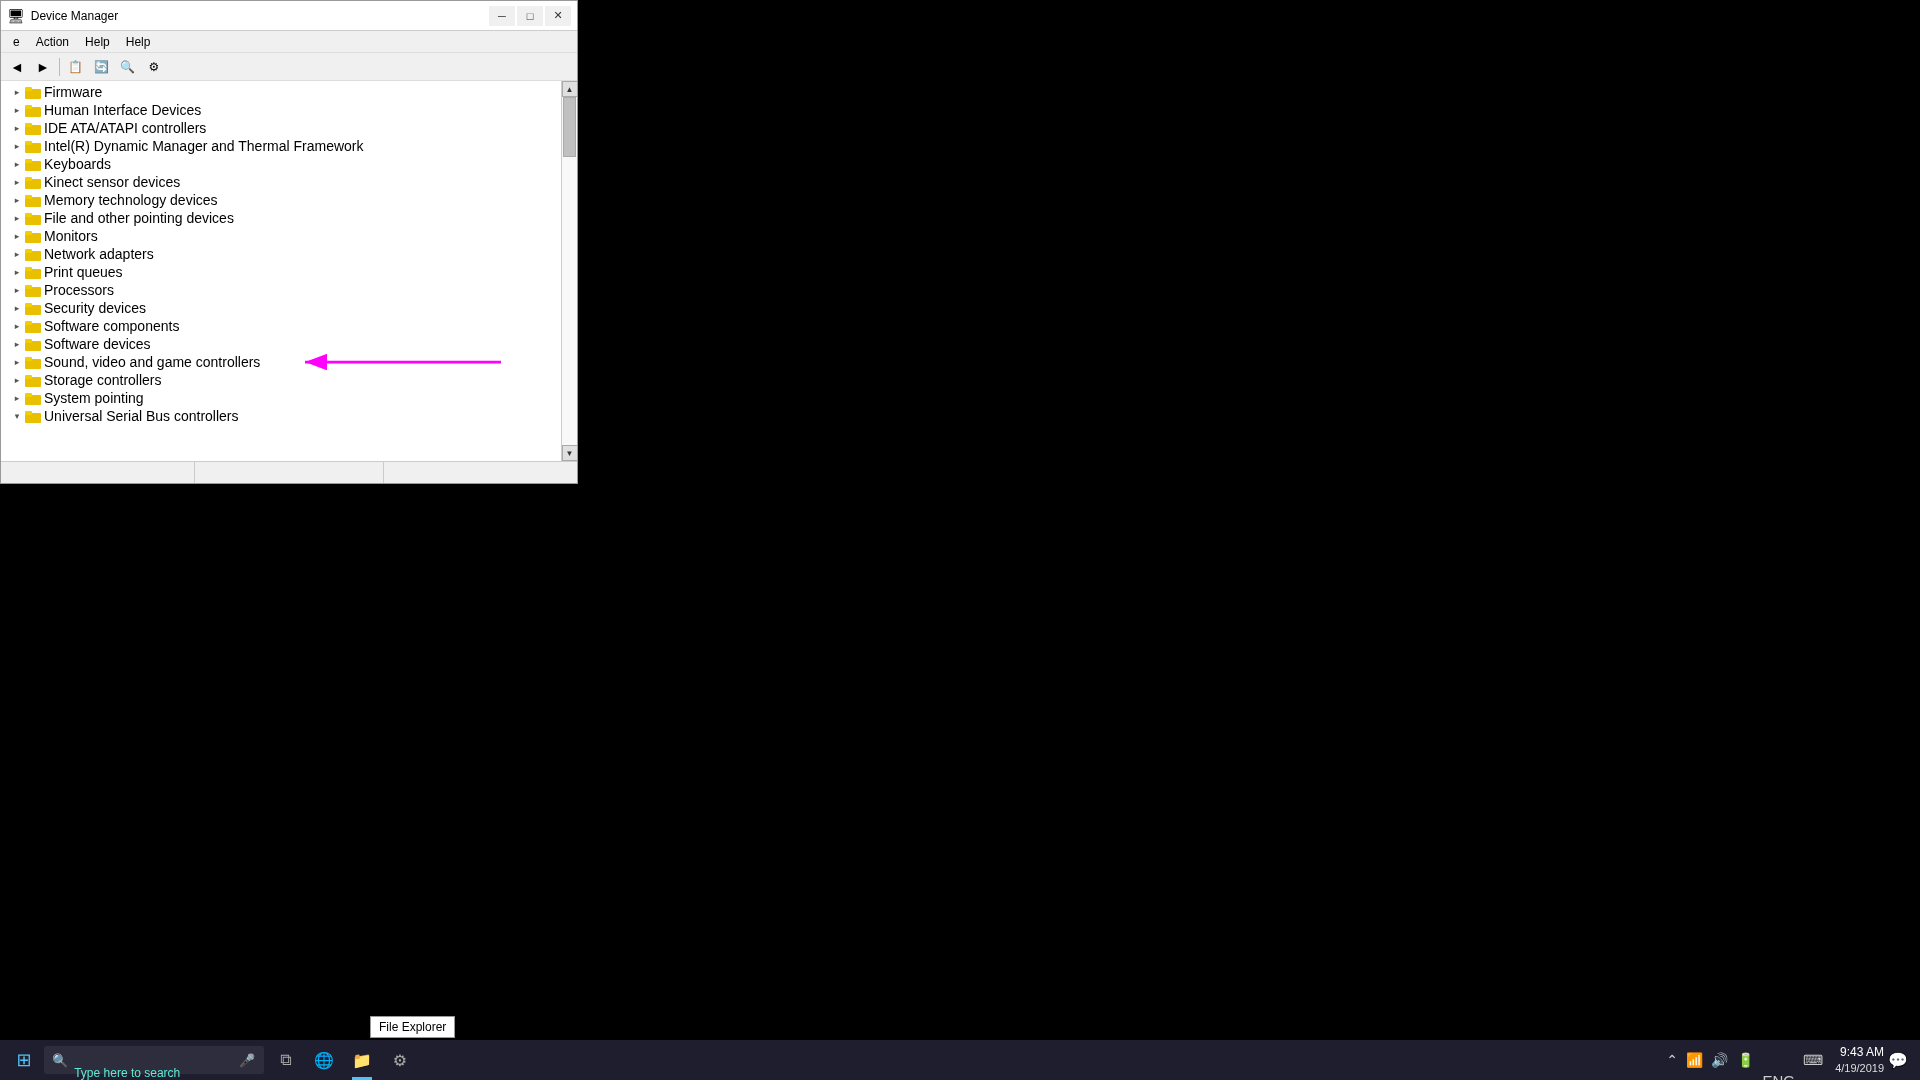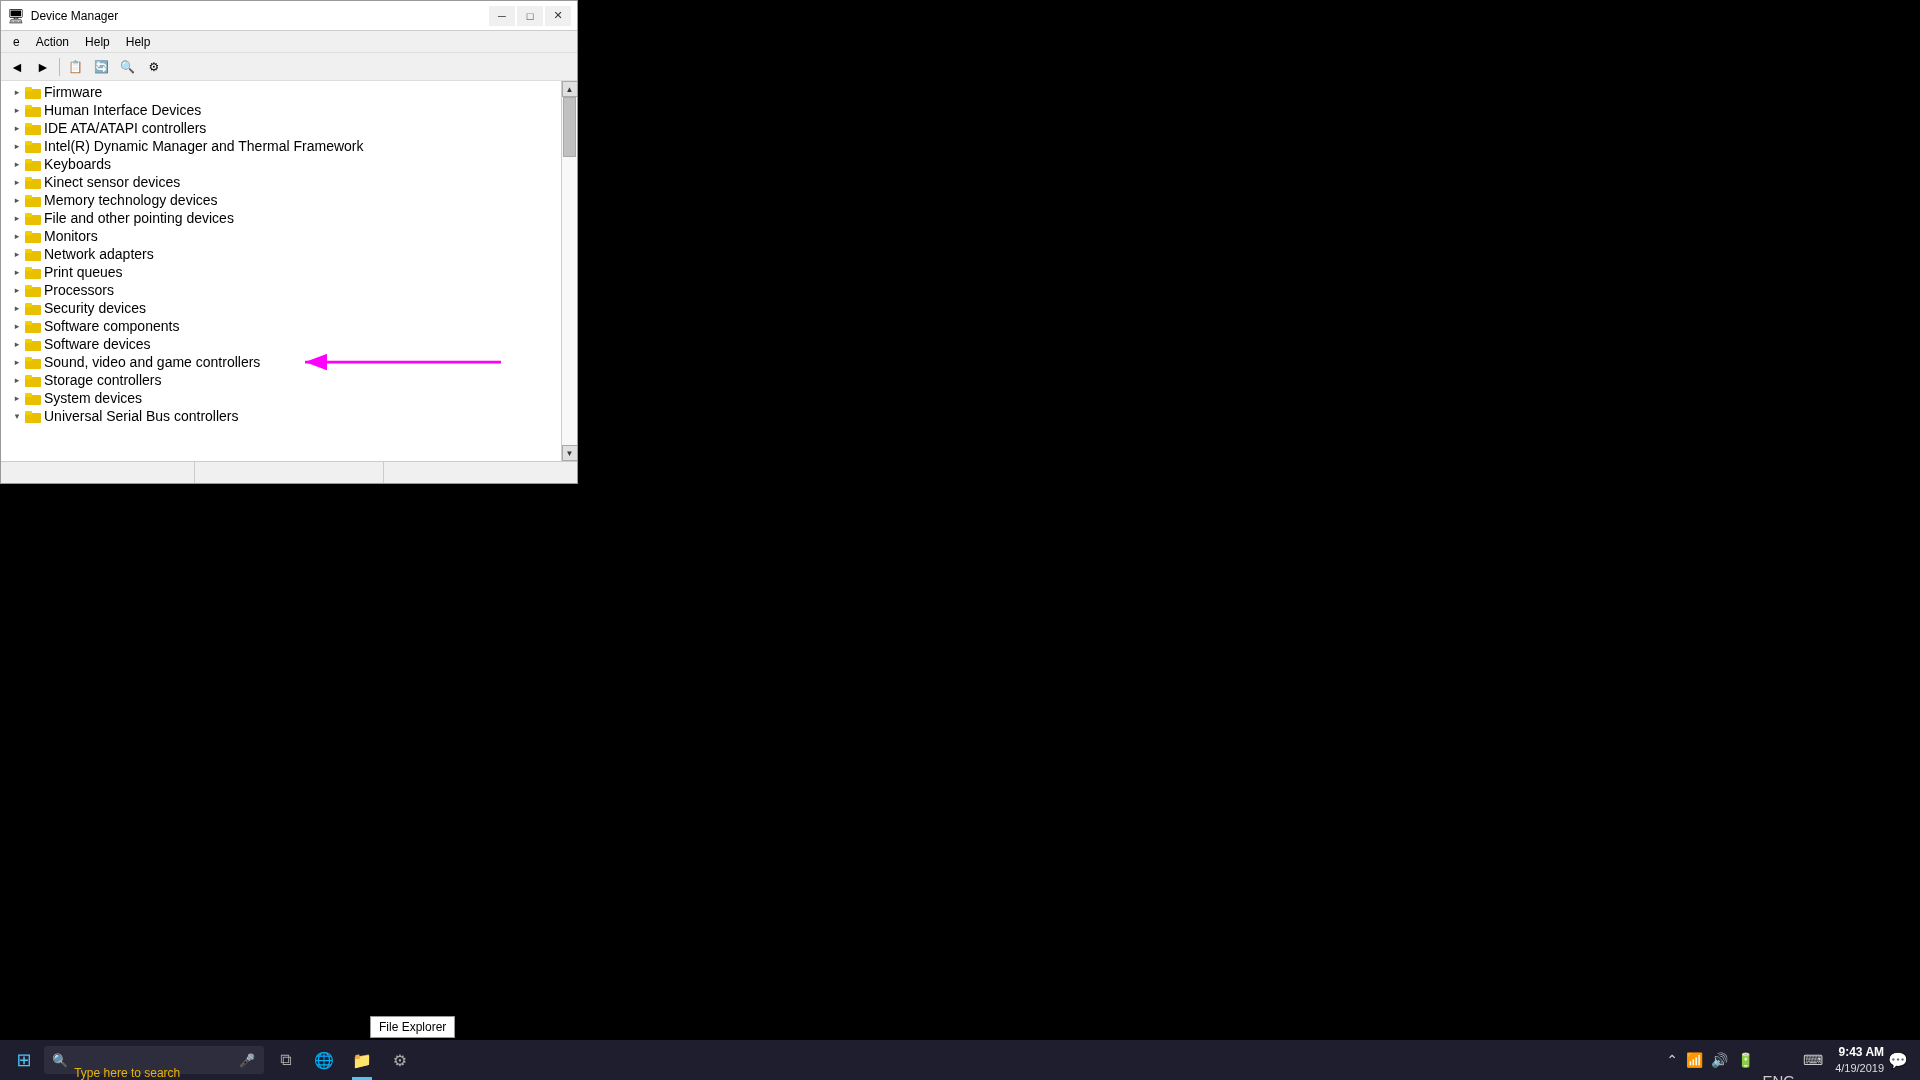--- a/index.html
+++ b/index.html
@@ -248,21 +248,21 @@
       align-items: center;
       background: #2d2d3e;
       border-radius: 3px;
       height: 28px;
       padding: 0 8px;
       gap: 6px;
       width: 220px;
       cursor: text;
     }
     .taskbar-search-text {
-      color: #eab308;
+      color: #5eead4;
       font-size: 12px;
       margin-top: 25px;
     }
     .taskbar-icons {
       display: flex;
       align-items: center;
       gap: 2px;
       margin-left: 4px;
     }
     .taskbar-icon-btn {
@@ -303,21 +303,21 @@
     .tray-icon {
       color: #ccc;
       font-size: 14px;
       cursor: pointer;
     }
     .clock {
       text-align: right;
       line-height: 1.4;
       cursor: pointer;
     }
-    .clock-time { font-size: 12px; color: #fff; font-weight: bold; }
+    .clock-time { font-size: 12px; color: #fff; }
     .clock-date { font-size: 11px; color: #ddd; }
 
     
     .tooltip {
       position: absolute;
       bottom: 42px;
       left: 370px;
       background: #fff;
       border: 1px solid #999;
       padding: 3px 8px;
@@ -558,21 +558,21 @@
         </div>
         <div class="tree-item">
           <span class="indent" style="width: 8px;"></span>
           <span class="expander">▸</span>
           <span class="item-icon">
             <svg width="16" height="14" viewBox="0 0 16 14">
         <rect x="0" y="4" width="16" height="10" rx="1" fill="#e8c000"></rect>
         <rect x="0" y="2" width="7" height="4" rx="1" fill="#f0d000"></rect>
       </svg>
           </span>
-          <span class="item-label">System devices</span>
+          <span class="item-label">System pointing</span>
         </div>
         <div class="tree-item">
           <span class="indent" style="width: 8px;"></span>
           <span class="expander">▾</span>
           <span class="item-icon">
             <svg width="16" height="14" viewBox="0 0 16 14">
         <rect x="0" y="4" width="16" height="10" rx="1" fill="#e8c000"></rect>
         <rect x="0" y="2" width="7" height="4" rx="1" fill="#f0d000"></rect>
       </svg>
           </span>

